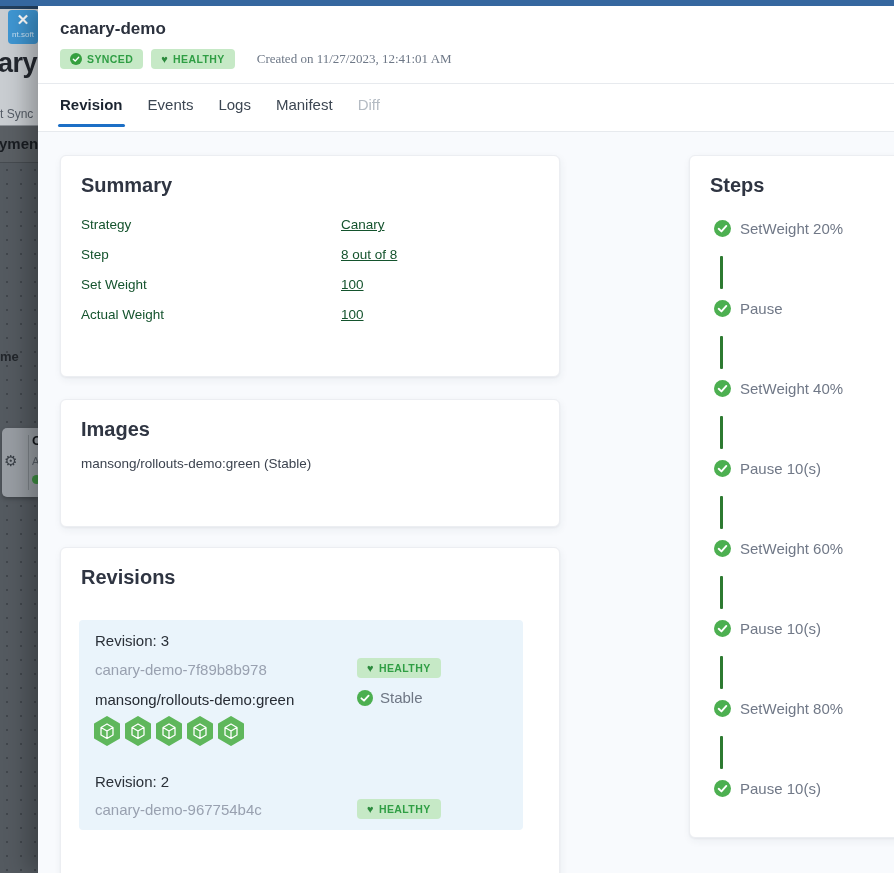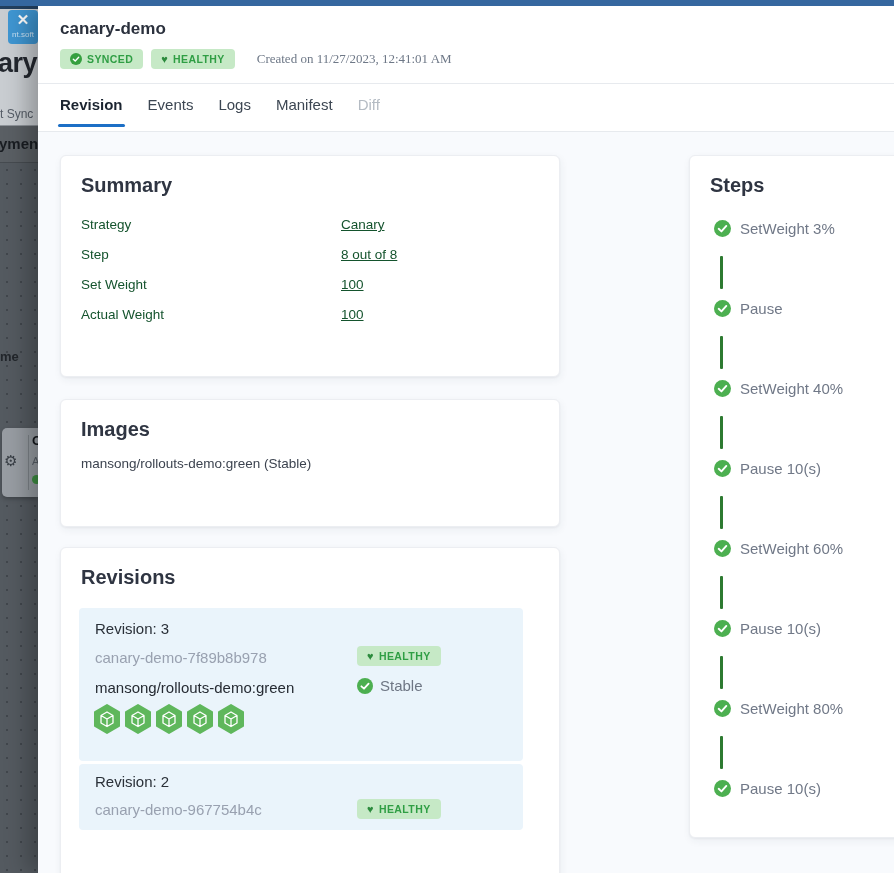--- a/index.html
+++ b/index.html
@@ -65,21 +65,21 @@
   .sum-row .lbl { position:absolute; left:0; }
   .sum-row .val { position:absolute; left:260px;text-decoration:underline; }
 
   
   .card-images { left:22px; top:267px; width:500px; height:128px; }
   .img-line { position:absolute; left:20px; top:56px; font-size:13.5px; color:#3c434f; }
 
   
   .card-revisions { left:22px; top:415px; width:500px; height:430px; }
   .rev-row { position:absolute; left:18px; width:444px; background:#eaf4fb; border-radius:4px; }
-  .rev-row1 { top:60px; height:153px; }
+  .rev-row1 { top:72px; height:153px; }
   .rev-row2 { top:216px; height:66px; }
   .rev-label { position:absolute; left:16px; top:12px; font-size:15px; color:#2a3038; }
   .rev-rs { position:absolute; left:16px; top:41px; font-size:15px; color:#99a1b0; }
   .rev-pill { position:absolute; left:278px; top:38px; }
   .rev-img { position:absolute; left:16px; top:71px; font-size:15px; color:#262b33; }
   .rev-role { position:absolute; left:278px; top:69px; display:flex; align-items:center; gap:7px;
               font-size:15px; color:#6e7684; }
   .rev-row2 .rev-label { top:9px; }
   .rev-row2 .rev-rs { top:37px; }
   .rev-row2 .rev-pill { top:35px; }
@@ -232,21 +232,21 @@
     </div>
 
     <div class="card card-steps">
       <div class="card-title">Steps</div>
 
       <div class="step-item" style="top:64px">
         <svg width="17" height="17" viewBox="0 0 16 16">
             <circle cx="8" cy="8" r="8" fill="#4caf50"></circle>
             <path d="M4.4 8.3 L7 10.7 L11.6 5.6" stroke="#fff" stroke-width="1.8" fill="none" stroke-linecap="round" stroke-linejoin="round"></path>
           </svg>
-        <span class="step-label">SetWeight 3%</span>
+        <span class="step-label">SetWeight 20%</span>
       </div>
       <div class="step-line" style="top:100px"></div>
 
       <div class="step-item" style="top:144px">
         <svg width="17" height="17" viewBox="0 0 16 16">
             <circle cx="8" cy="8" r="8" fill="#4caf50"></circle>
             <path d="M4.4 8.3 L7 10.7 L11.6 5.6" stroke="#fff" stroke-width="1.8" fill="none" stroke-linecap="round" stroke-linejoin="round"></path>
           </svg>
         <span class="step-label">Pause</span>
       </div>

